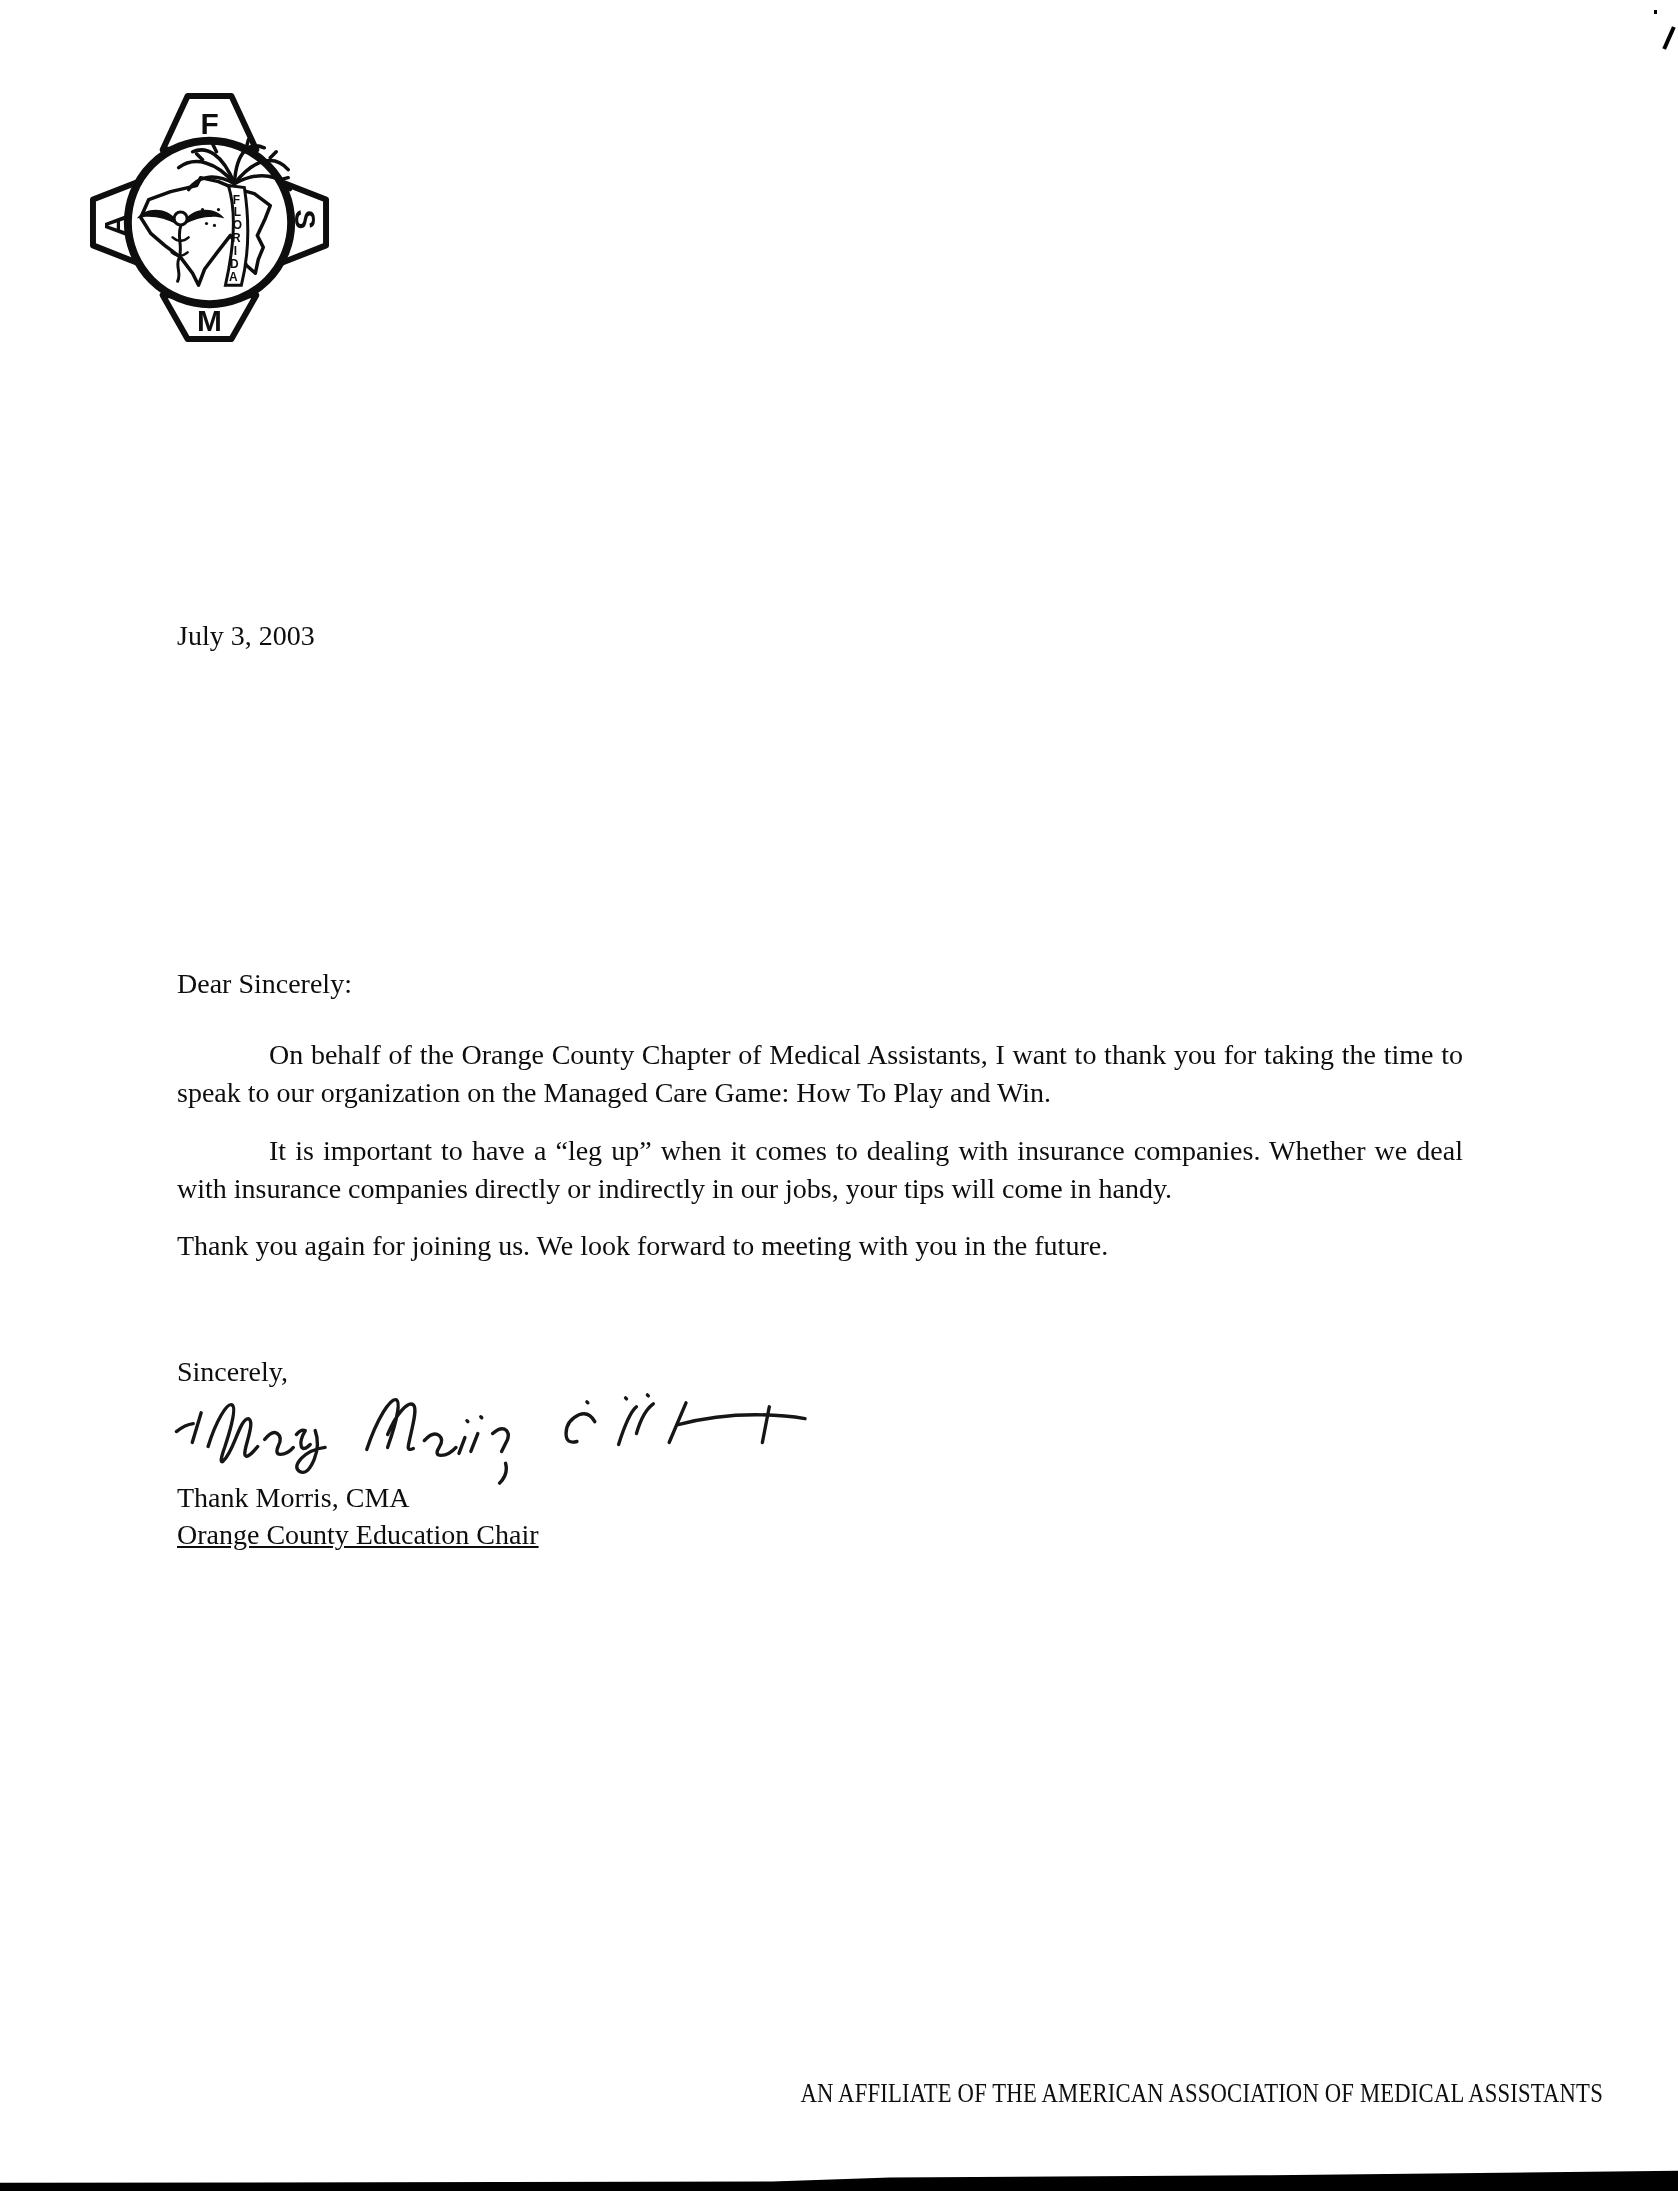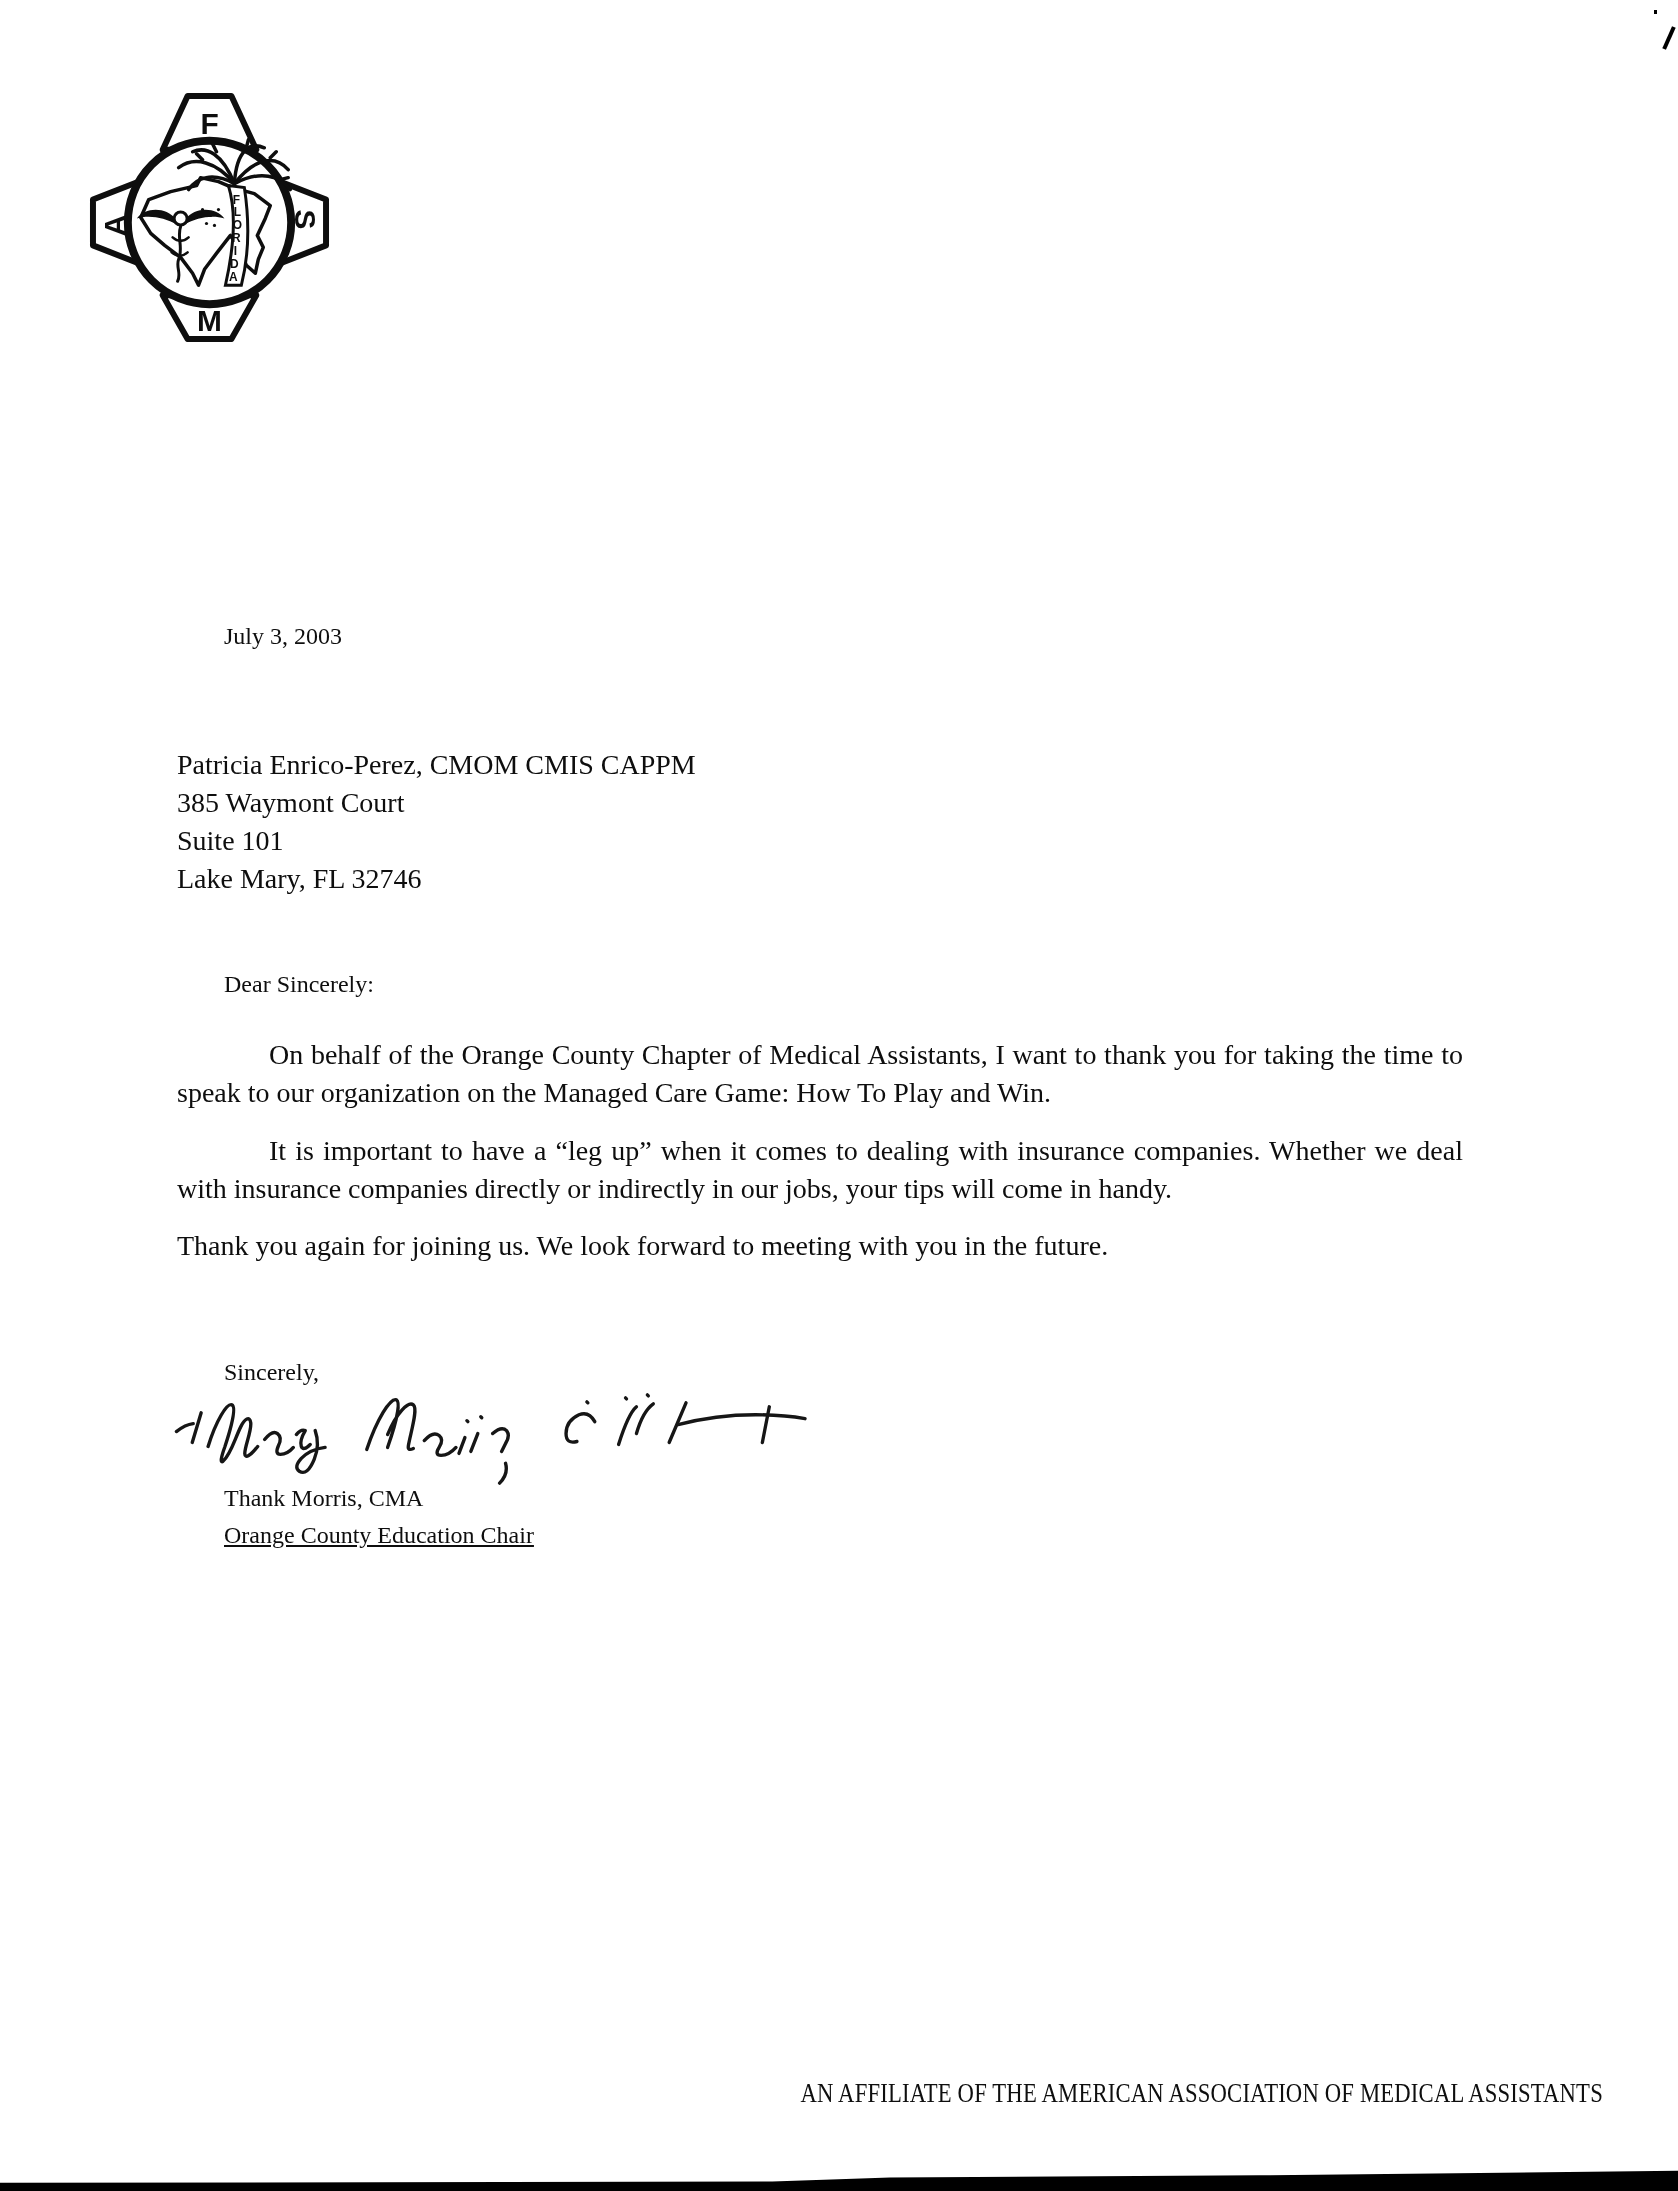--- a/index.html
+++ b/index.html
@@ -13,24 +13,23 @@
   }
   .abs{position:absolute;}
   .title{
     font-size:50px;
     font-weight:700;
     letter-spacing:0.5px;
     white-space:nowrap;
     font-family:"Liberation Serif", serif;
   }
   .body-text{
-    font-size:24px;
+    font-size:28px;
     line-height:38px;
     font-family:"Liberation Serif", serif;
-    margin-left:47px;
   }
   .addr-line{font-size:28px;line-height:38px;}
   .para{
     width:1286px;
     text-align:justify;
     text-indent:92px;
     font-size:28px;
     line-height:38px;
     margin-top:7px;
   }
@@ -122,26 +121,20 @@
         <circle cx="96" cy="131" r="6.5" fill="#ffffff" stroke="#0e0e0e" stroke-width="3"></circle>
         <path d="M96,139 C92,150 99,160 94,172 C91,180 97,186 93,194" fill="none" stroke="#0e0e0e" stroke-width="3" stroke-linecap="round"></path>
         <path d="M88,150 q8,7 16,0 M87,165 q8,7 16,0" fill="none" stroke="#0e0e0e" stroke-width="2.5" stroke-linecap="round"></path>
       </g>
     </svg>
   </div>
 
 
   <div class="abs body-text" style="left:177px;top:617px;">July 3, 2003</div>
 
-  <div class="abs" style="left:177px;top:746px;">
-    <div class="addr-line">Patricia Enrico-Perez, CMOM CMIS CAPPM</div>
-    <div class="addr-line">385 Waymont Court</div>
-    <div class="addr-line">Suite 101</div>
-    <div class="addr-line">Lake Mary, FL 32746</div>
-  </div>
 
   <div class="abs body-text" style="left:177px;top:965px;">Dear Sincerely:</div>
 
   <div class="abs para" style="left:177px;top:1029px;">On behalf of the Orange County Chapter of Medical Assistants, I want to thank you for taking the time to speak to our organization on the Managed Care Game: How To Play and Win.</div>
   <div class="abs para" style="left:177px;top:1125px;">It is important to have a “leg up” when it comes to dealing with insurance companies.  Whether we deal with insurance companies directly or indirectly in our jobs, your tips will come in handy.</div>
   <div class="abs para no-indent" style="left:177px;top:1220px;">Thank you again for joining us. We look forward to meeting with you in the future.</div>
 
   <div class="abs body-text" style="left:177px;top:1353px;text-align:right;">Sincerely,</div>
 
   <div class="abs" style="left:169px;top:1383px;width:687px;height:117px;">

